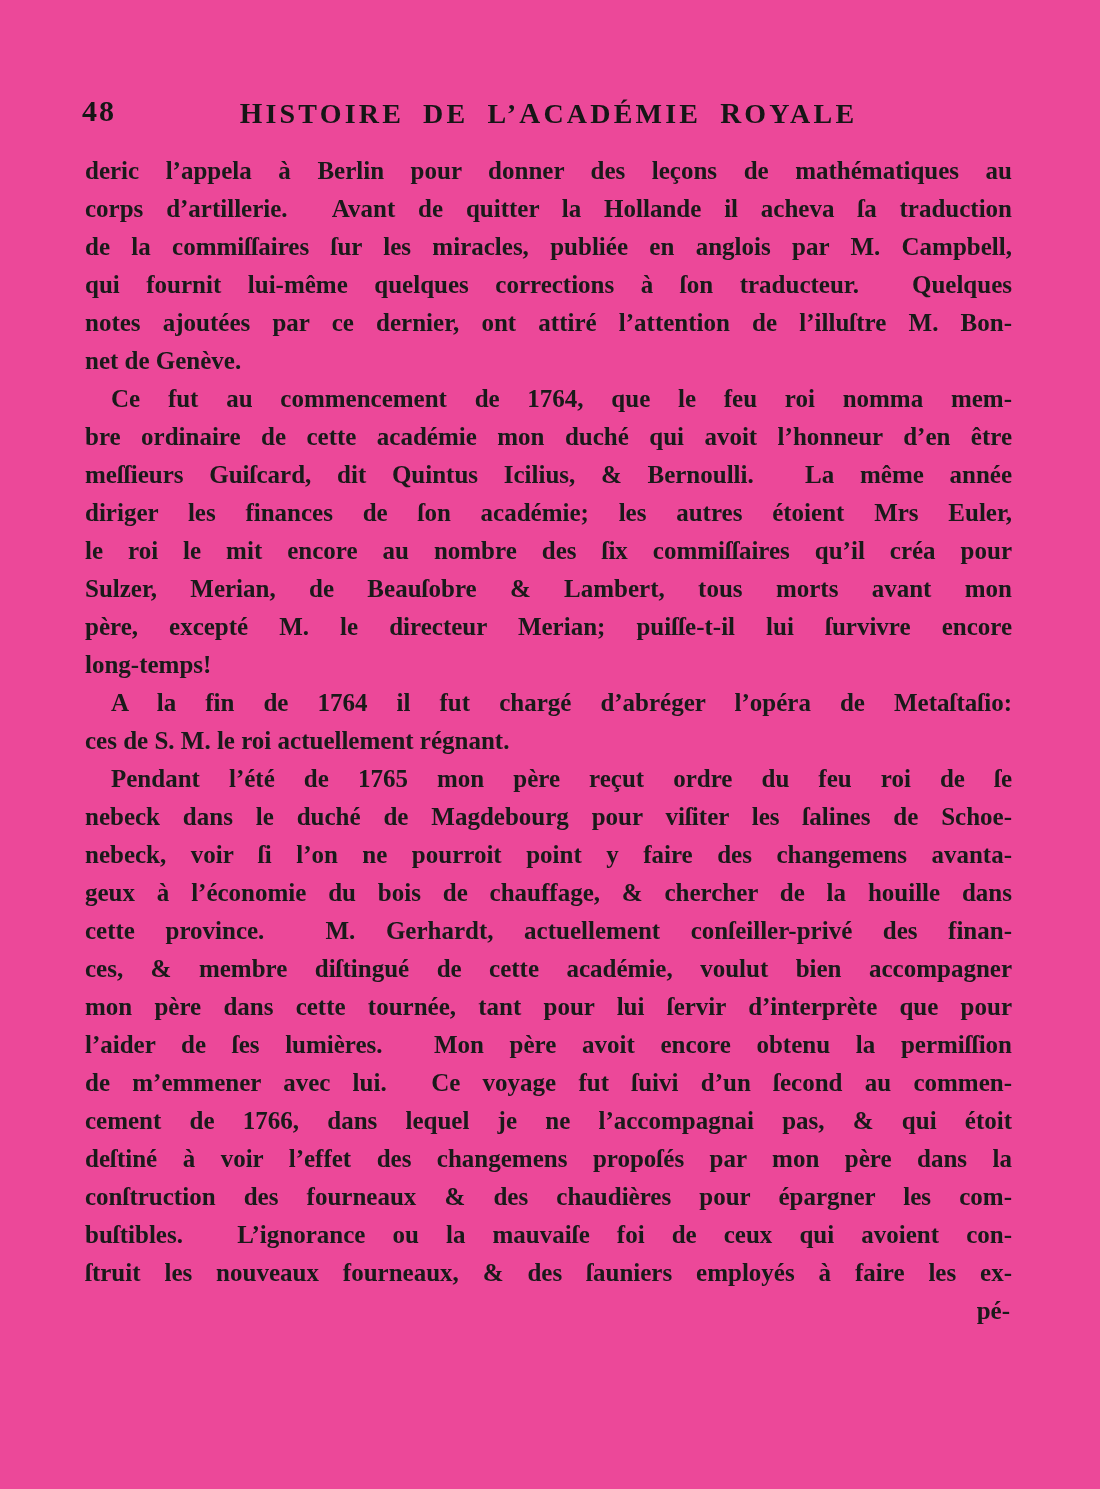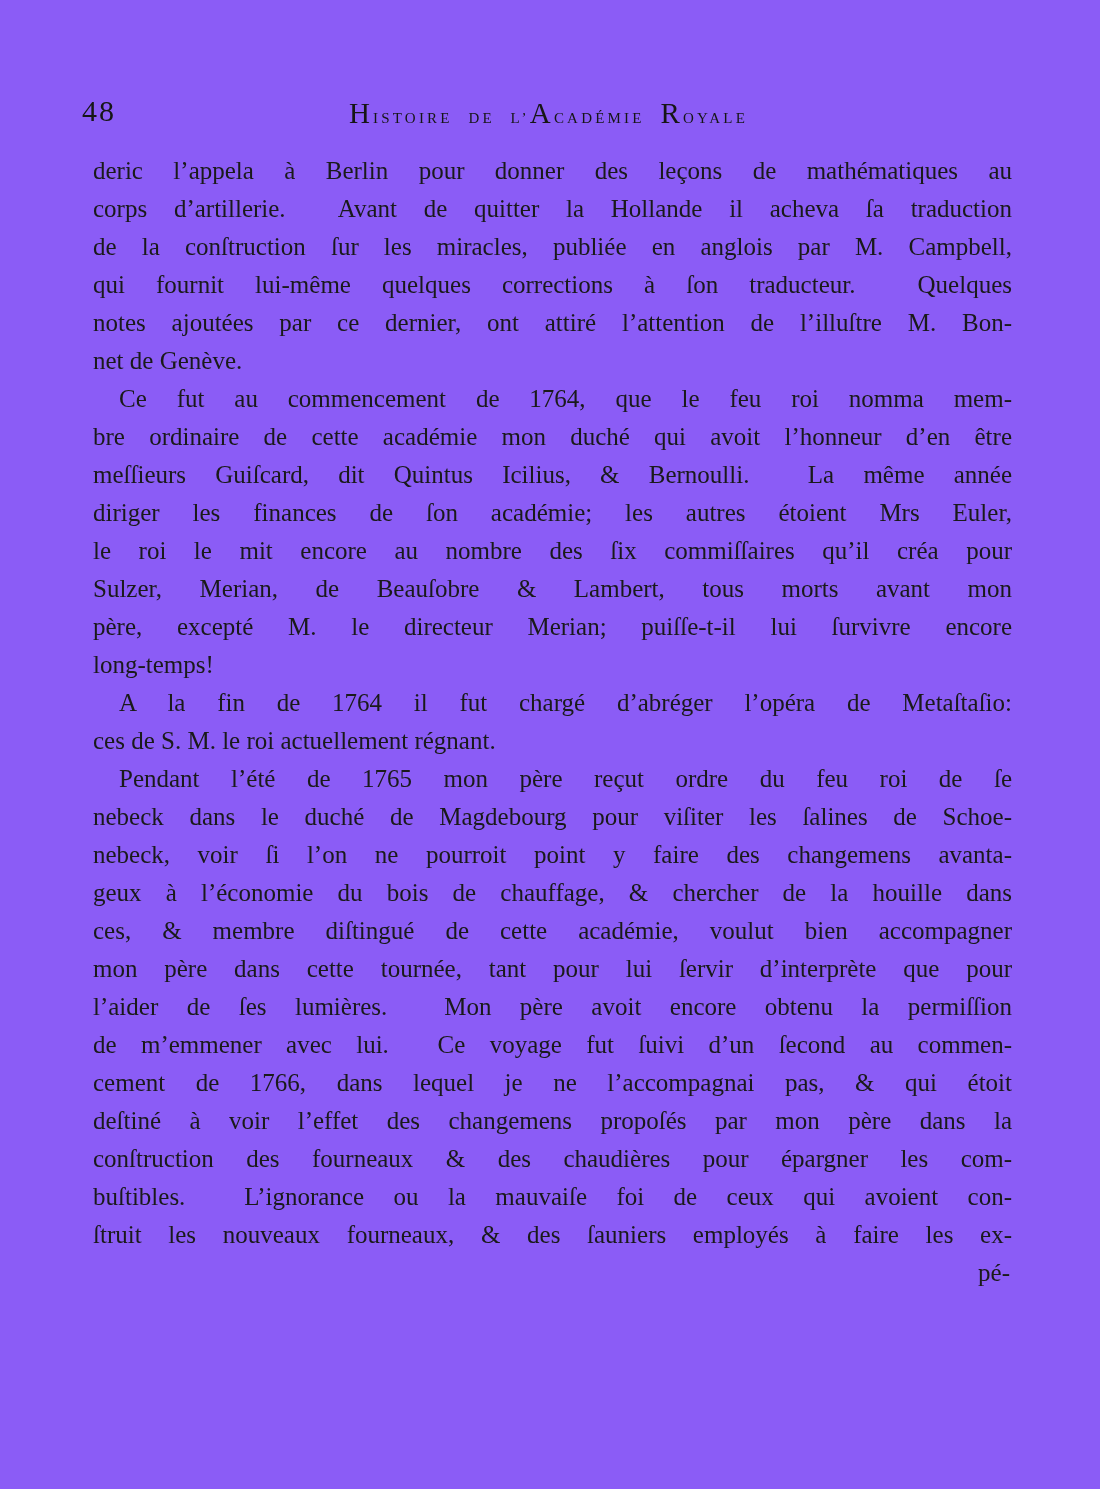--- a/index.html
+++ b/index.html
@@ -8,21 +8,22 @@
     height: 1489px;
     background: #ffffff;
     position: relative;
     font-family: "Liberation Serif", "DejaVu Serif", serif;
     color: #1a1a1a;
     overflow: hidden;
   }
   .page {
     position: absolute;
     inset: 0;
-    background: #8b5cf6;
+    background: #ec4899;
+    font-weight: bold;
   }
   .pageno {
     position: absolute;
     left: 82px;
     top: 94px;
     font-size: 30px;
     letter-spacing: 2px;
     color: #161616;
   }
   .runhead {
@@ -30,71 +31,71 @@
     left: 85px;
     top: 97px;
     width: 927px;
     text-align: center;
     letter-spacing: 0.2em;
     word-spacing: 0.55em;
     color: #161616;
     white-space: nowrap;
   }
   .runhead .big { font-size: 29px; }
-  .runhead .sm  { font-size: 15px; }
+  .runhead .sm  { font-size: 28px; }
   .textblock {
     position: absolute;
     left: 85px;
     top: 152px;
     width: 927px;
     font-size: 25px;
     line-height: 38px;
     color: #1a1a1a;
   }
   .line {
     height: 38px;
     text-align: justify;
     text-align-last: justify;
     white-space: normal;
     overflow: visible;
-    margin-left: 8px;
   }
   .line.end    { text-align-last: left; }
   .line.indent { text-indent: 26px; }
   .line.catch  { text-align-last: right; padding-right: 2px; }
 </style>
 </head>
 <body>
 
 <div class="page">
   <div class="pageno">48</div>
 
   <div class="runhead"><span class="big">H</span><span class="sm">ISTOIRE </span><span class="sm">DE </span><span class="sm">L’</span><span class="big">A</span><span class="sm">CADÉMIE </span><span class="big">R</span><span class="sm">OYALE</span></div>
 
   <div class="textblock">
       <div class="line">deric l’appela à Berlin pour donner des leçons de mathématiques au</div>
       <div class="line">corps d’artillerie.&nbsp; Avant de quitter la Hollande il acheva ſa traduction</div>
-      <div class="line">de la conſtruction ſur les miracles, publiée en anglois par M. Campbell,</div>
+      <div class="line">de la commiſſaires ſur les miracles, publiée en anglois par M. Campbell,</div>
       <div class="line">qui fournit lui-même quelques corrections à ſon traducteur.&nbsp; Quelques</div>
       <div class="line">notes ajoutées par ce dernier, ont attiré l’attention de l’illuſtre M. Bon-</div>
       <div class="line end">net de Genève.</div>
       <div class="line indent">Ce fut au commencement de 1764, que le feu roi nomma mem-</div>
       <div class="line">bre ordinaire de cette académie mon duché qui avoit l’honneur d’en être</div>
       <div class="line">meſſieurs Guiſcard, dit Quintus Icilius, &amp; Bernoulli.&nbsp; La même année</div>
       <div class="line">diriger les finances de ſon académie; les autres étoient Mrs Euler,</div>
       <div class="line">le roi le mit encore au nombre des ſix commiſſaires qu’il créa pour</div>
       <div class="line">Sulzer, Merian, de Beauſobre &amp; Lambert, tous morts avant mon</div>
       <div class="line">père, excepté M. le directeur Merian; puiſſe-t-il lui ſurvivre encore</div>
       <div class="line end">long-temps!</div>
       <div class="line indent">A la fin de 1764 il fut chargé d’abréger l’opéra de Metaſtaſio:</div>
       <div class="line end">ces de S. M. le roi actuellement régnant.</div>
       <div class="line indent">Pendant l’été de 1765 mon père reçut ordre du feu roi de ſe</div>
       <div class="line">nebeck dans le duché de Magdebourg pour viſiter les ſalines de Schoe-</div>
       <div class="line">nebeck, voir ſi l’on ne pourroit point y faire des changemens avanta-</div>
       <div class="line">geux à l’économie du bois de chauffage, &amp; chercher de la houille dans</div>
+      <div class="line">cette province.&nbsp; M. Gerhardt, actuellement conſeiller-privé des finan-</div>
       <div class="line">ces, &amp; membre diſtingué de cette académie, voulut bien accompagner</div>
       <div class="line">mon père dans cette tournée, tant pour lui ſervir d’interprète que pour</div>
       <div class="line">l’aider de ſes lumières.&nbsp; Mon père avoit encore obtenu la permiſſion</div>
       <div class="line">de m’emmener avec lui.&nbsp; Ce voyage fut ſuivi d’un ſecond au commen-</div>
       <div class="line">cement de 1766, dans lequel je ne l’accompagnai pas, &amp; qui étoit</div>
       <div class="line">deſtiné à voir l’effet des changemens propoſés par mon père dans la</div>
       <div class="line">conſtruction des fourneaux &amp; des chaudières pour épargner les com-</div>
       <div class="line">buſtibles.&nbsp; L’ignorance ou la mauvaiſe foi de ceux qui avoient con-</div>
       <div class="line">ſtruit les nouveaux fourneaux, &amp; des ſauniers employés à faire les ex-</div>
       <div class="line catch">pé-</div>

